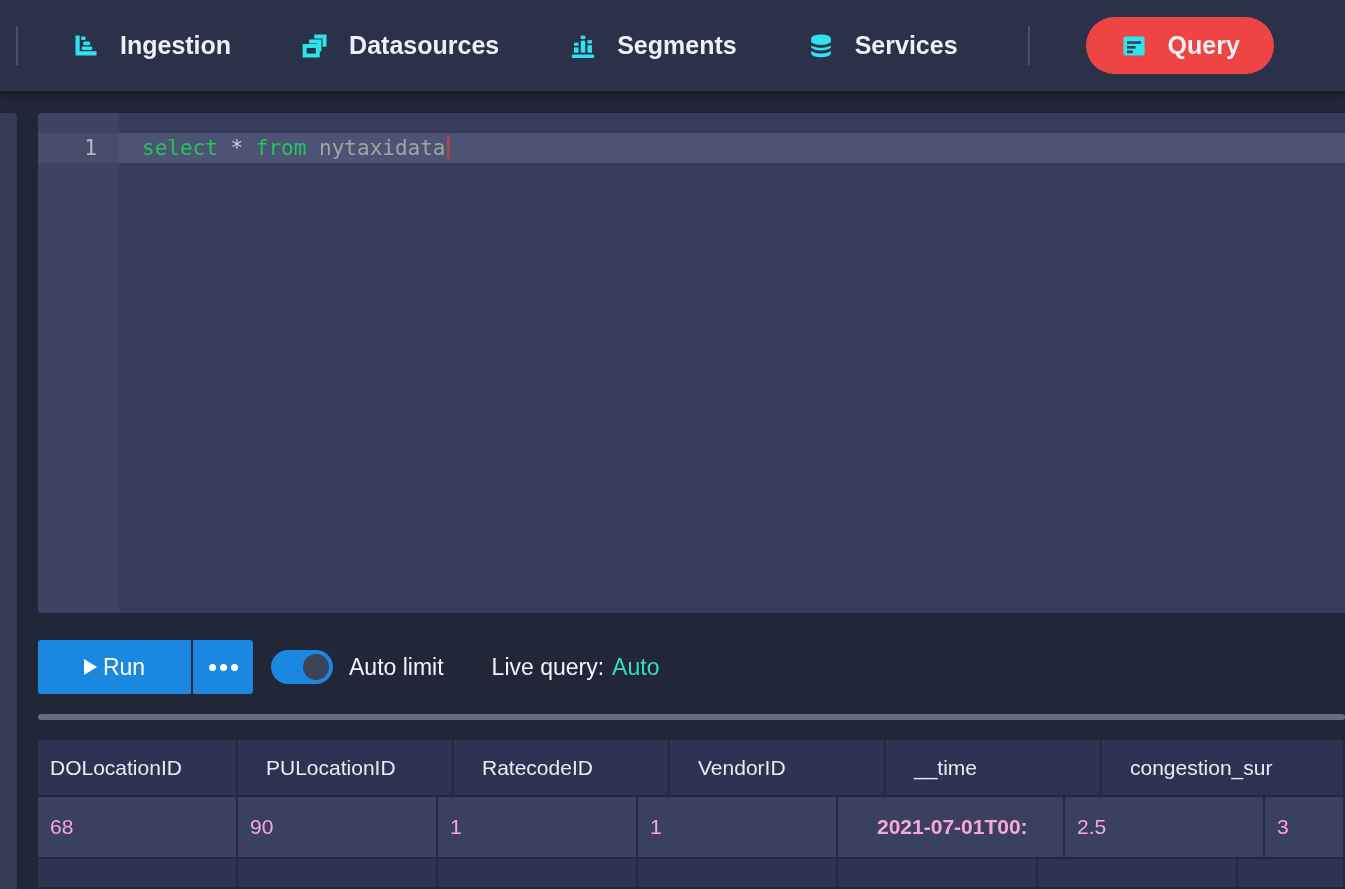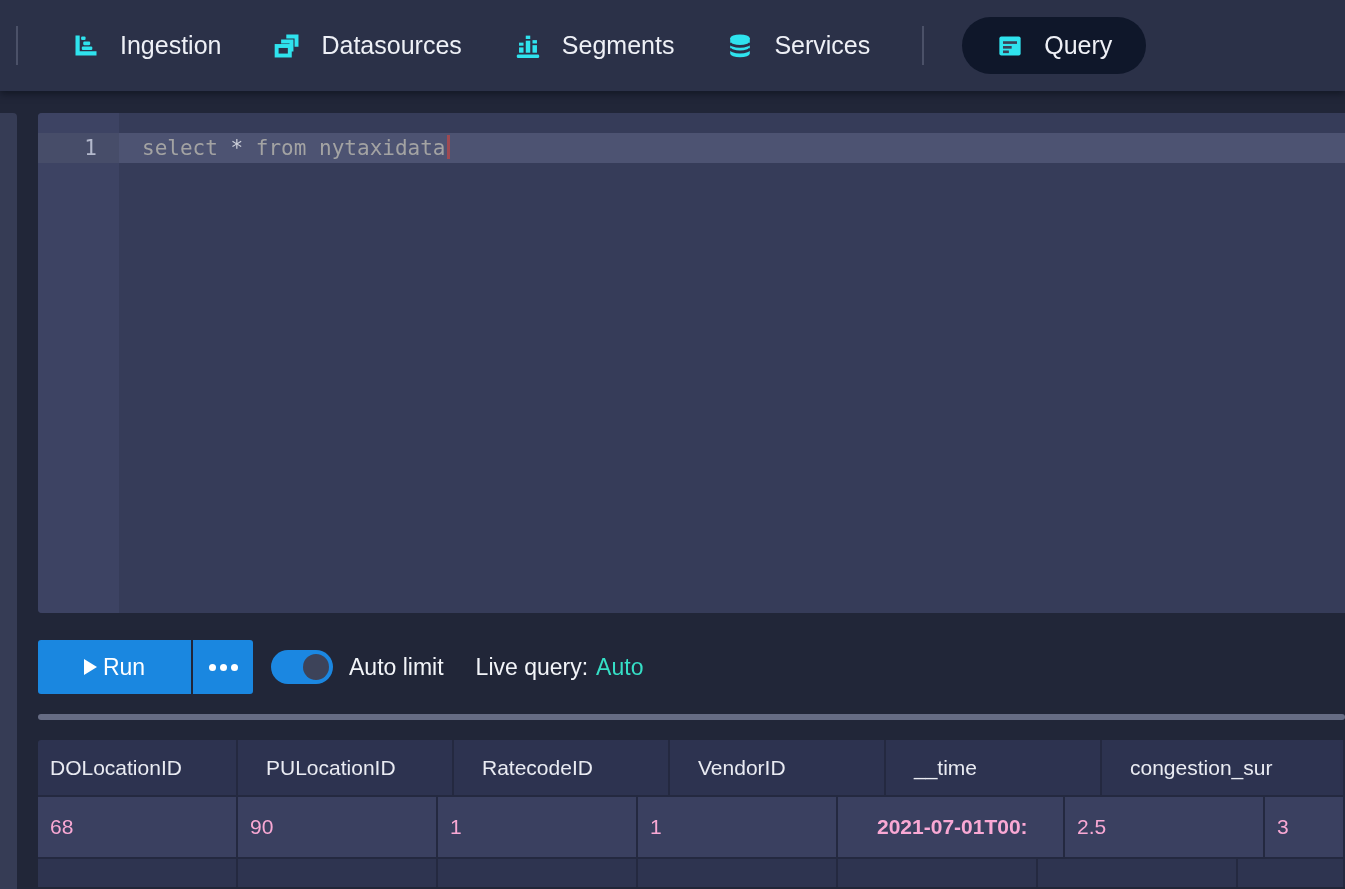--- a/index.html
+++ b/index.html
@@ -6,62 +6,62 @@
   #app{
     position:relative;width:1345px;height:889px;overflow:hidden;
     background:#212638;
     font-family:"Liberation Sans","DejaVu Sans",sans-serif;
     color:#eef0f6;
   }
   
   #topnav{
     position:absolute;left:0;top:0;width:100%;height:91px;
     background:#2b3148;display:flex;align-items:center;
-    padding-left:72px;gap:52px;box-sizing:border-box;
-    box-shadow:0 3px 7px rgba(8,12,22,.55);z-index:5;
+    padding-left:72px;gap:70px;box-sizing:border-box;
+    box-shadow:0 3px 7px rgba(8,12,22,.55);z-index:5;font-weight:bold;
   }
   .nav-edge{position:absolute;left:16px;top:26px;width:2px;height:39px;background:#4b5168;}
   .nav-item{display:flex;align-items:center;gap:20px;font-size:25px;color:#eef0f6;cursor:pointer;white-space:nowrap;}
   .nav-item svg{display:block;}
   .nav-sep{width:2px;height:39px;background:#4b5168;}
-  .nav-item.pill{background:#0f172a;height:57px;padding:0 34px;border-radius:29px;margin-left:-14px;}
+  .nav-item.pill{background:#ef4444;height:57px;padding:0 34px;border-radius:29px;margin-left:-14px;}
   .icon-cyan{color:#2fe3ee;}
   
   #leftstrip{position:absolute;left:0;top:113px;width:17px;height:776px;background:#363c55;border-radius:0 4px 0 0;}
   
   #editor{
     position:absolute;left:38px;top:113px;width:1307px;height:500px;
     background:#363c59;border-radius:4px 0 0 4px;overflow:hidden;
   }
   #gutter{position:absolute;left:0;top:0;bottom:0;width:81px;background:#3d4363;}
   #activeline{position:absolute;left:0;top:20px;height:30px;width:100%;background:#4d5372;}
   #activeline::before{content:"";position:absolute;left:0;top:0;bottom:0;width:81px;background:rgba(0,0,0,.07);}
   #linenum{
     position:absolute;left:0;top:20px;width:59px;height:30px;line-height:30px;
     text-align:right;color:#b3b8cc;
     font-family:"DejaVu Sans Mono","Liberation Mono",monospace;font-size:21px;
   }
   #codeline{
     position:absolute;left:104px;top:20px;height:30px;line-height:30px;white-space:pre;
     font-family:"DejaVu Sans Mono","Liberation Mono",monospace;font-size:21px;color:#cdd0da;
   }
-  #codeline .kw{color:#a3a3a3;text-align:center;}
+  #codeline .kw{color:#22c55e;text-align:center;}
   #codeline .id{color:#a3a3a3;}
   #codeline .cursor{display:inline-block;width:3px;height:24px;background:#9e4a52;vertical-align:-4px;margin-left:1px;}
   
   #runbar{position:absolute;left:38px;top:640px;height:54px;display:flex;align-items:center;}
   .btn{background:#1a87e0;height:54px;display:flex;align-items:center;justify-content:center;cursor:pointer;}
   #runbtn{width:153px;border-radius:3px 0 0 3px;gap:6px;font-size:23px;color:#fff;}
   #runbtn .play{width:0;height:0;border-left:13px solid #fff;border-top:8px solid transparent;border-bottom:8px solid transparent;}
   #morebtn{width:60px;border-radius:0 3px 3px 0;margin-left:2px;gap:4px;}
   #morebtn i{width:7px;height:7px;border-radius:50%;background:#fff;}
   #toggle{position:relative;width:62px;height:34px;border-radius:17px;background:#1b87e1;margin-left:18px;cursor:pointer;}
   #toggle .knob{position:absolute;right:4px;top:4px;width:26px;height:26px;border-radius:50%;background:#3d4359;}
   #autolimit{margin-left:16px;font-size:23px;color:#f2f4f8;}
-  #livequery{margin-left:32px;font-size:23px;color:#f2f4f8;}
+  #livequery{margin-left:48px;font-size:23px;color:#f2f4f8;}
   #livequery .val{color:#35dfc6;margin-left:8px;cursor:pointer;}
   
   #splitter{position:absolute;left:38px;top:714px;width:1307px;height:6px;background:#666c84;border-radius:3px;cursor:row-resize;}
   
   #rtable{position:absolute;left:38px;top:740px;width:1307px;bottom:0;overflow:hidden;border-radius:3px 0 0 0;}
   .trow{display:flex;width:100%;}
   .trow.head{height:55px;background:#2d3350;border-bottom:2px solid #242940;gap:16px;}
   .trow.r0{height:60px;background:#3a4060;border-bottom:2px solid #242940;}
   .trow.partial{height:28px;background:#2e3450;}
   .cell{

